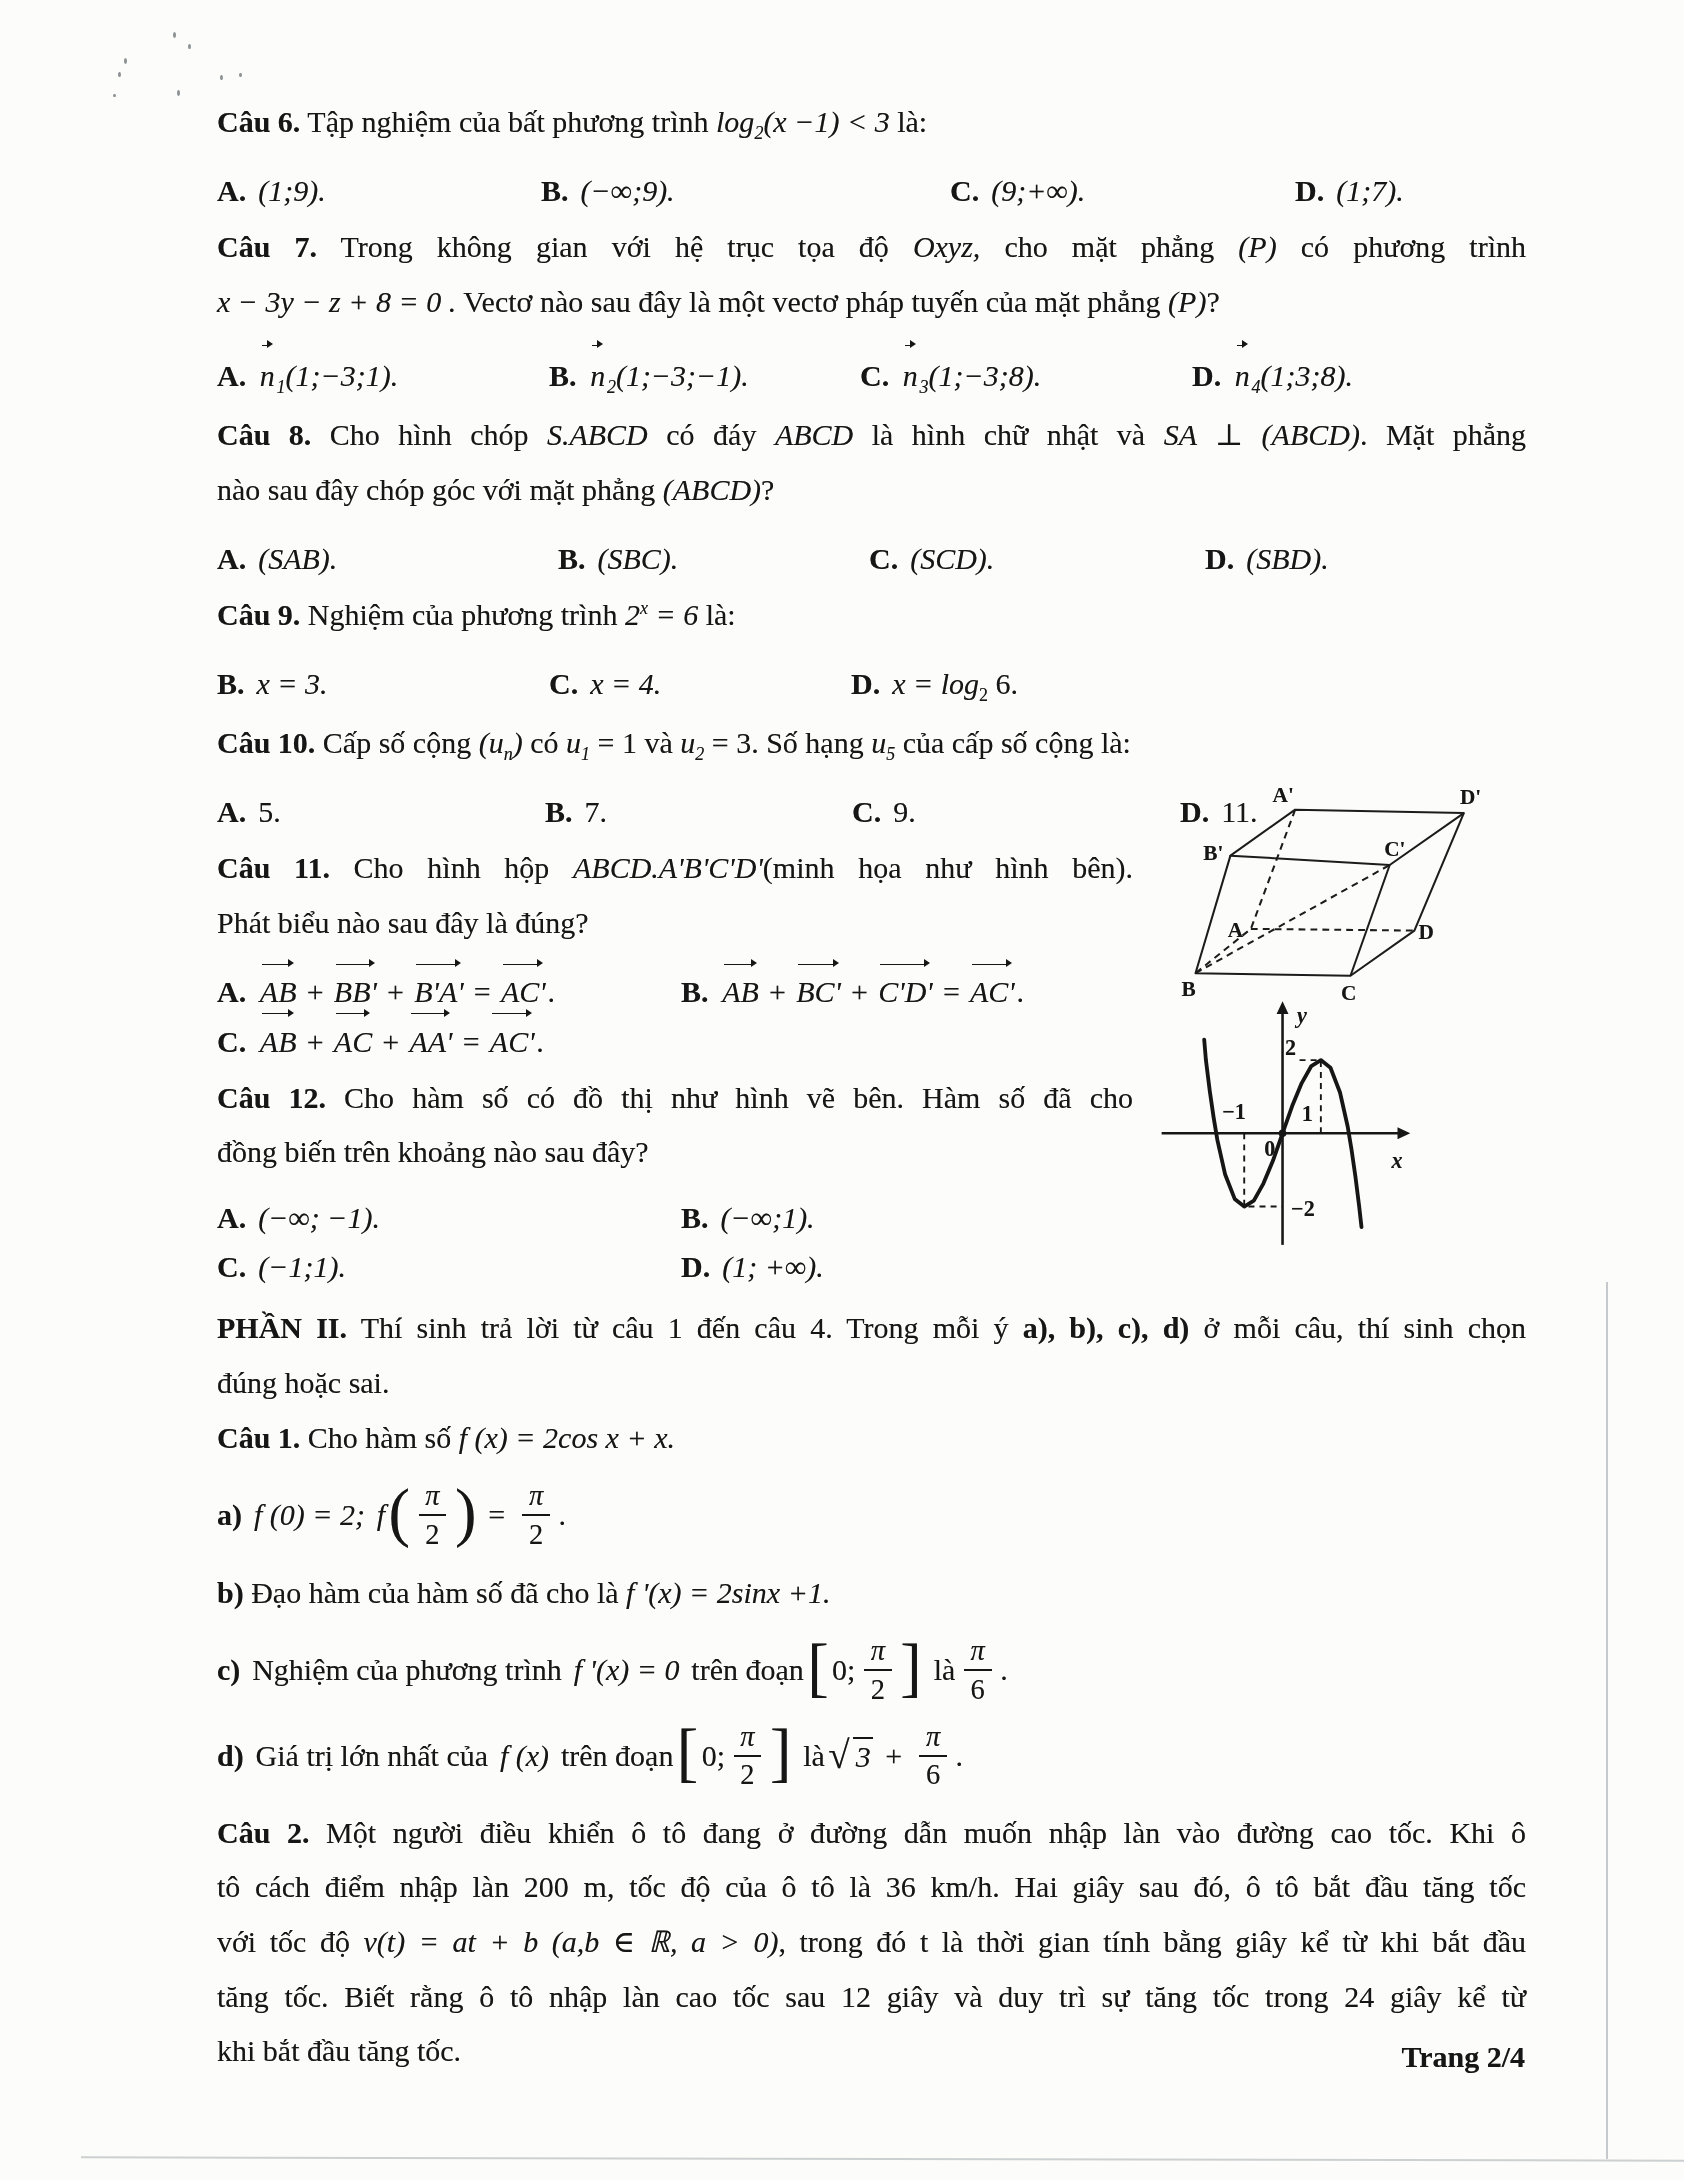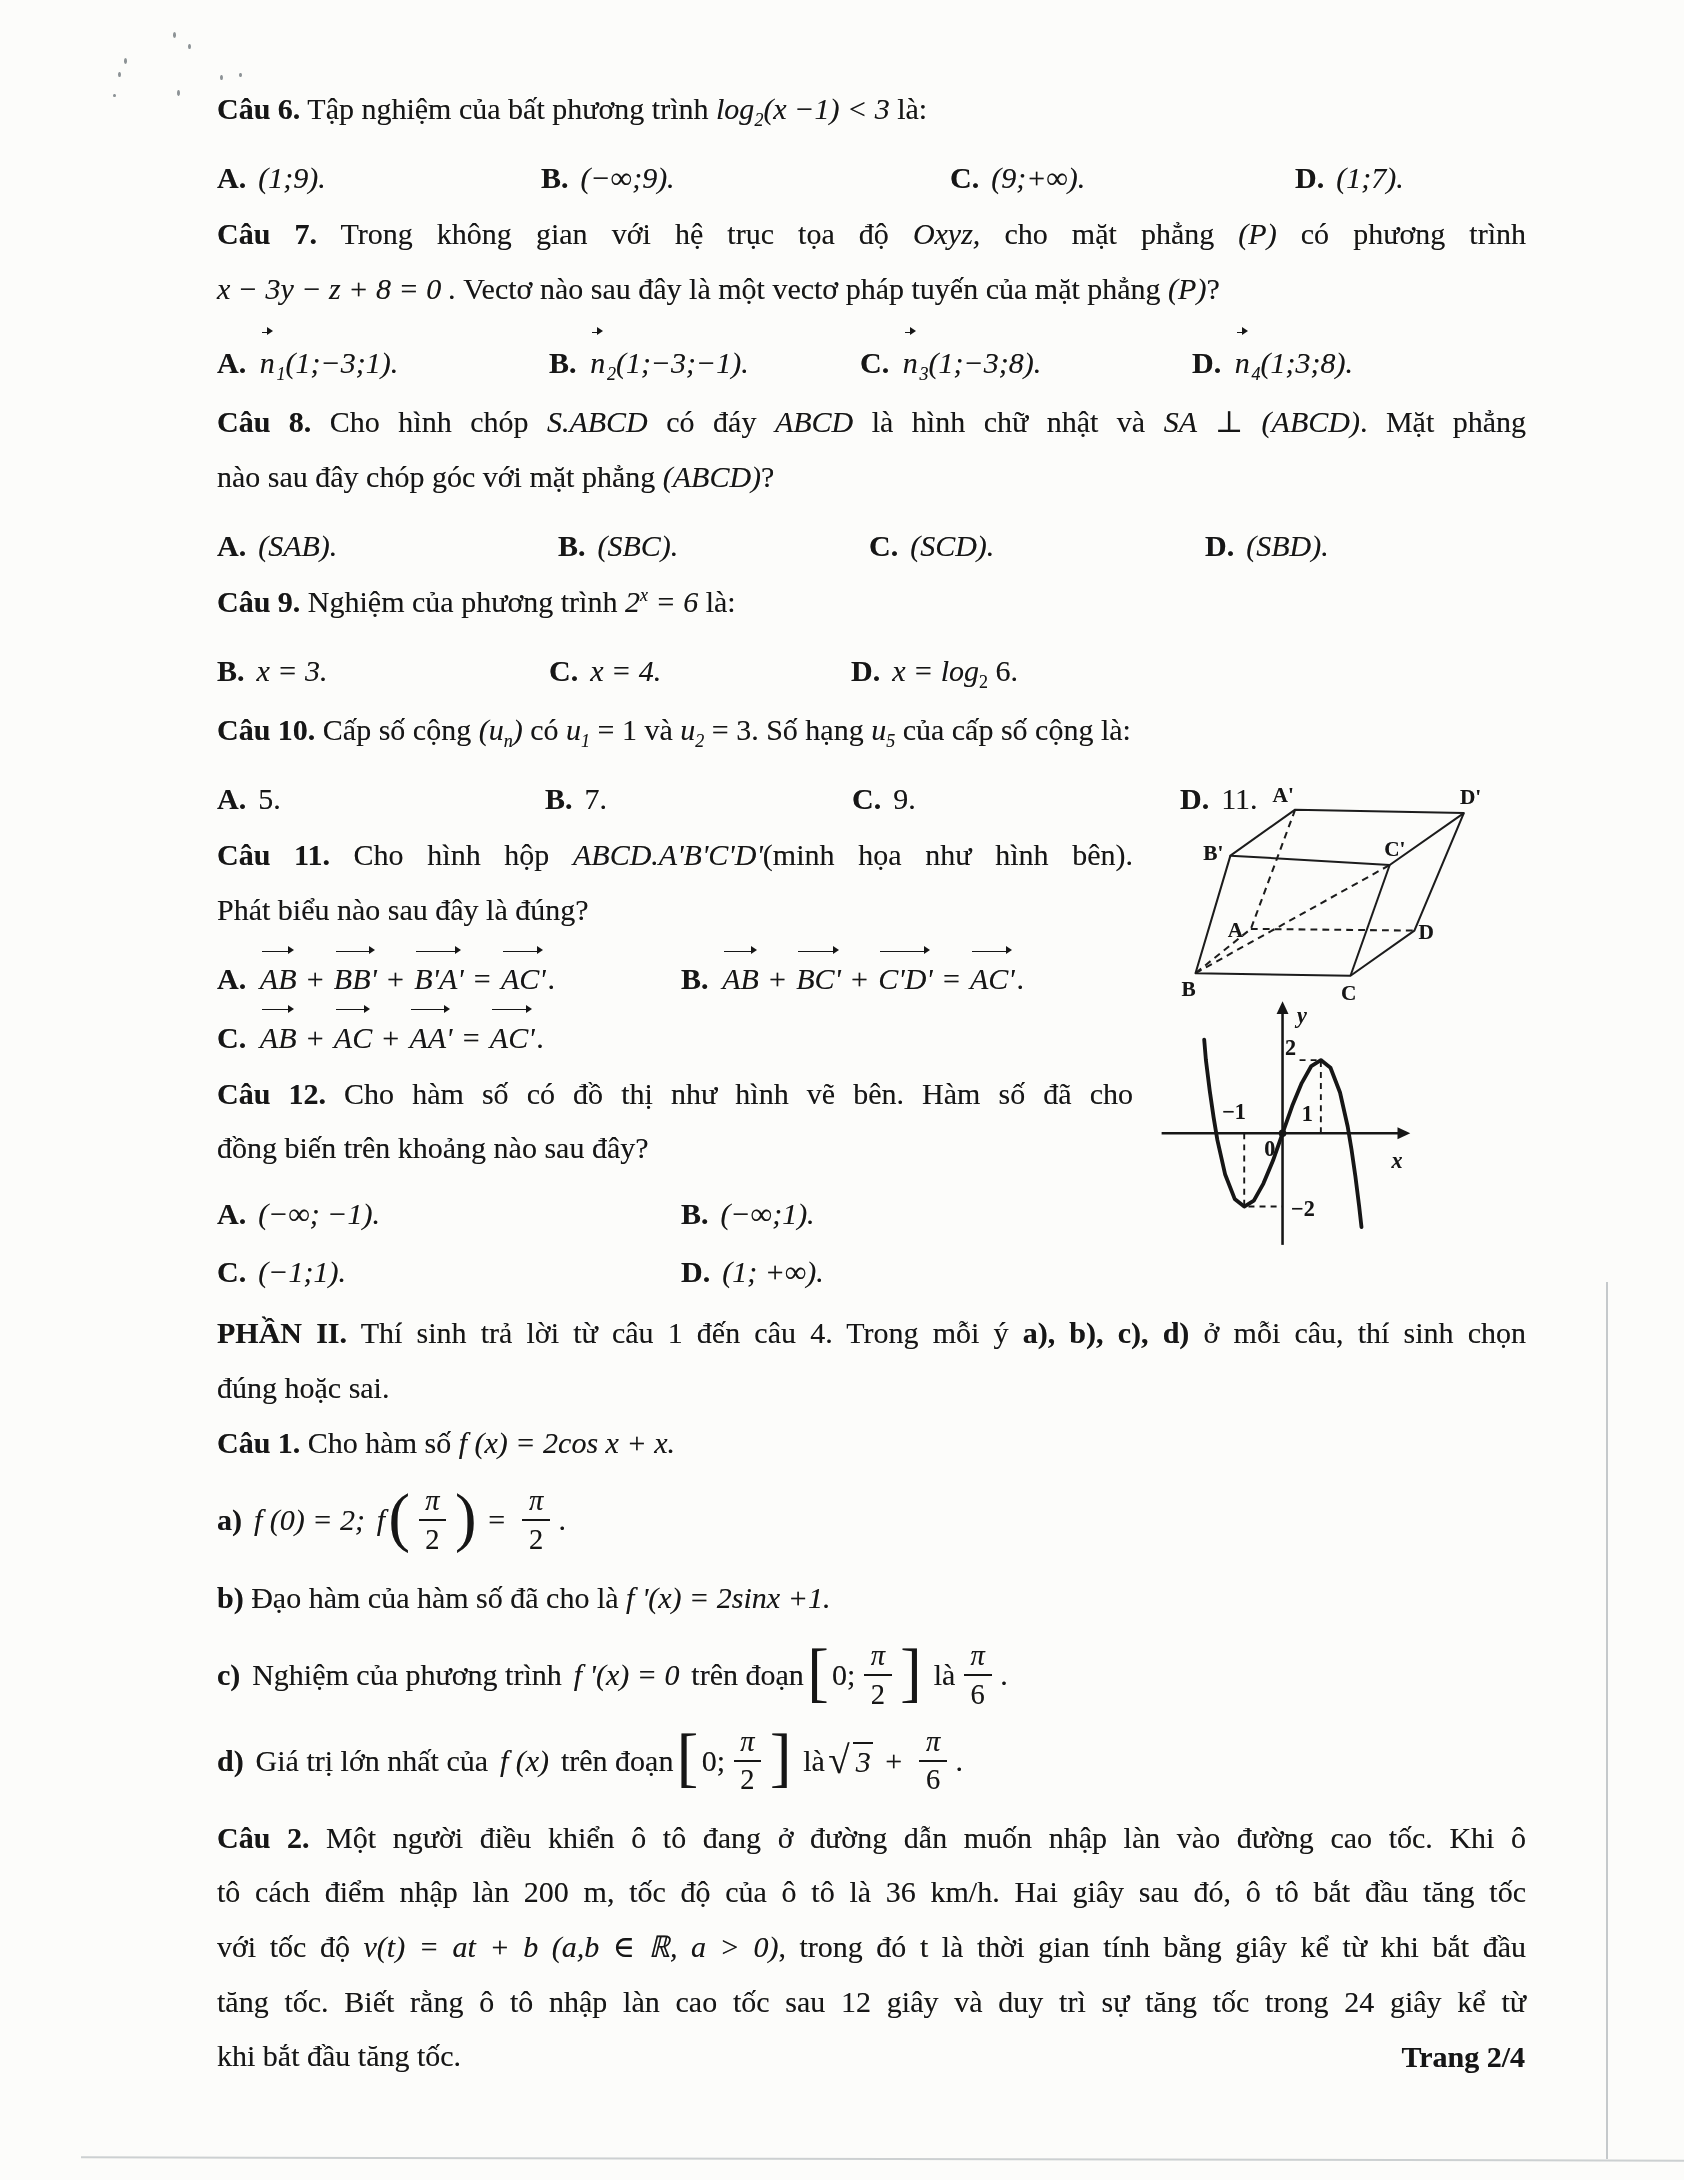--- a/index.html
+++ b/index.html
@@ -1,32 +1,32 @@
 <!DOCTYPE html>
 <html style="font-size:13.6px"><head>
 <meta charset="utf-8">
 <style>
   html,body{margin:0;padding:0;background:#d9d9d9;}
   .page{position:relative;width:1685px;height:2181px;margin:0 auto;background:#fcfcfa;overflow:hidden;
         font-family:"Liberation Serif","DejaVu Serif",serif;font-size:30px;color:#161616;
         text-shadow:0 0 0.5px rgba(25,25,25,.45);}
-  .content{position:absolute;left:217px;top:82px;width:1309px;}
+  .content{position:absolute;left:217px;top:95px;width:1309px;}
   b{font-weight:bold;}
   .m{font-style:italic;}
   .qline{line-height:1.82;}
   .just{text-align:justify;text-align-last:justify;}
   .narrow{width:916px;}
   section{margin:0;}
   .opts{display:grid;line-height:1.5;margin:10.2px 0 6.8px 0;padding-top:8.5px;}
   .g6{grid-template-columns:324px 409px 345px 1fr;}
   .g7{grid-template-columns:332px 311px 332px 1fr;}
   .g8{grid-template-columns:341px 311px 336px 1fr;}
   .g9{grid-template-columns:332px 302px 336px 1fr;}
   .g10{grid-template-columns:328px 307px 328px 1fr;}
-  .opts2{display:grid;grid-template-columns:464px 1fr;row-gap:13px;line-height:1.35;margin:6.8px 0 8.5px 0;padding-top:10.2px;}
+  .opts2{display:grid;grid-template-columns:464px 1fr;row-gap:4px;line-height:1.35;margin:6.8px 0 8.5px 0;padding-top:10.2px;}
   .opts2.wide{line-height:1.5;margin:5.1px 0 12px 0;}
   .optk{font-weight:bold;margin-right:12px;}
   sub{font-size:.6em;}
   sup{font-size:.6em;}
   .op{margin:0 8.5px;}
   .vec{position:relative;display:inline-block;font-style:italic;padding-top:5.1px;margin:0 1.7px;}
   .vec::before{content:"";position:absolute;left:1.7px;right:6px;top:-3.4px;border-top:1.9px solid #161616;}
   .vec::after{content:"";position:absolute;right:-1.7px;top:-7.7px;border:4.3px solid transparent;border-left:6.8px solid #161616;}
   .frac{display:inline-block;vertical-align:middle;text-align:center;line-height:1.1;margin:0 5.1px;font-size:.95em;}
   .frac .fn{display:block;padding:0 6.8px 2.6px;}

